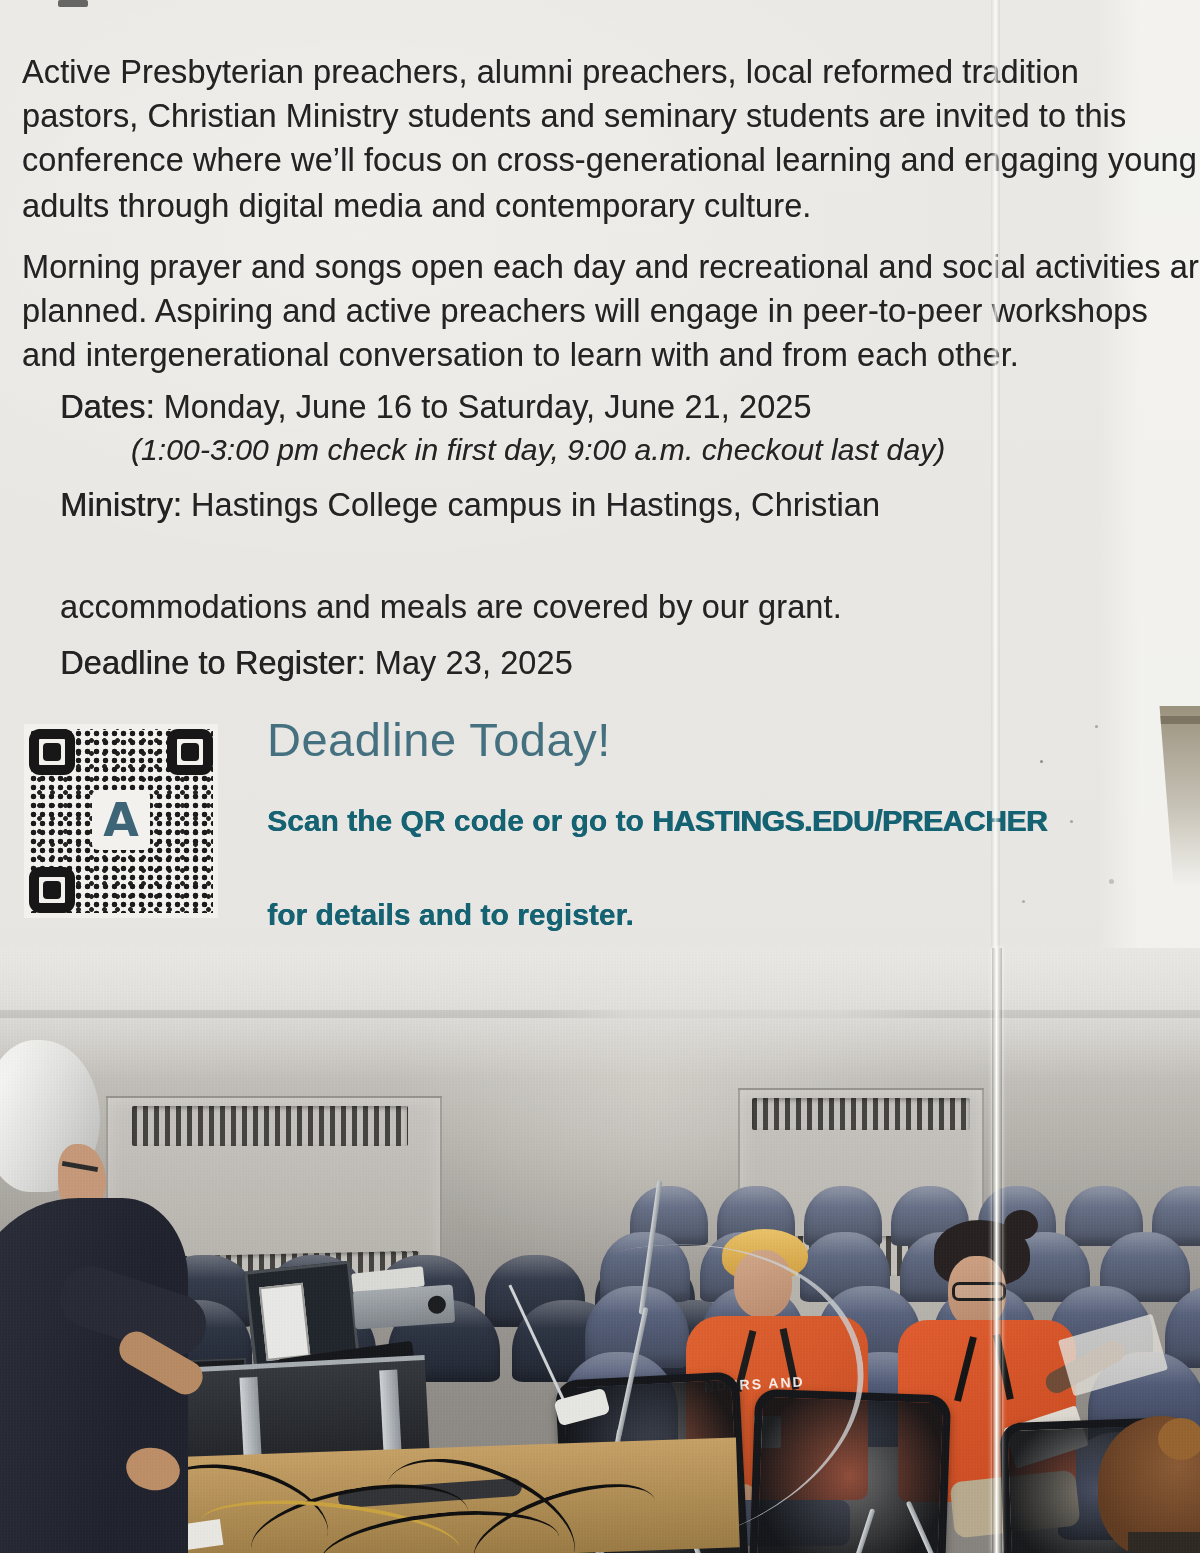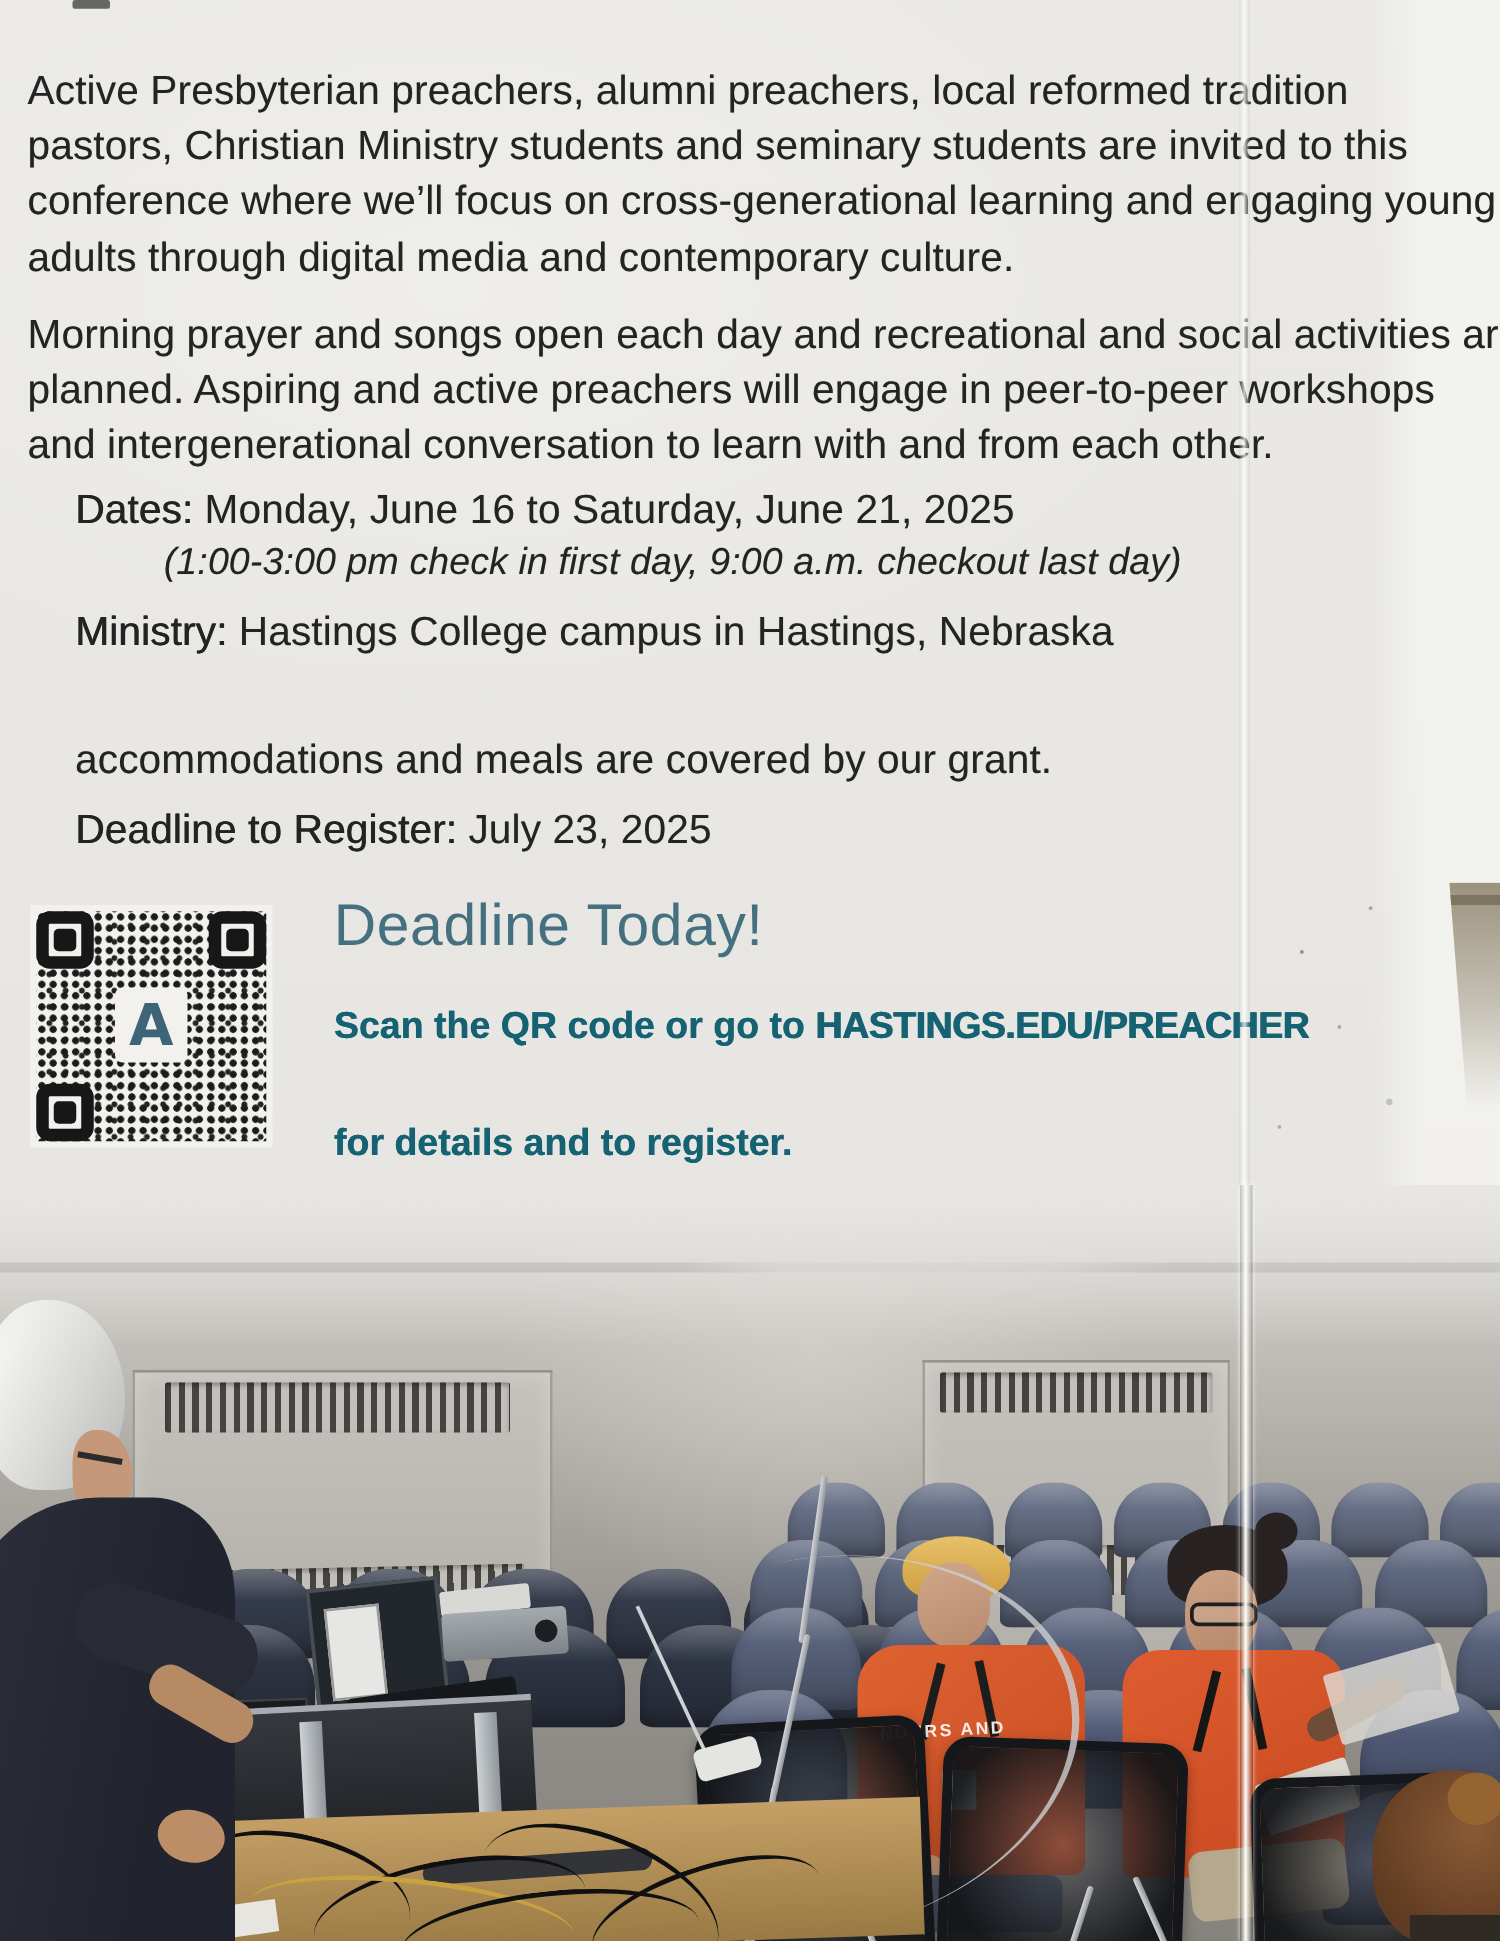--- a/index.html
+++ b/index.html
@@ -97,27 +97,27 @@
   <div class="txt intro" style="top:245px">Morning prayer and songs open each day and recreational and social activities are</div>
   <div class="txt intro" style="top:289px">planned. Aspiring and active preachers will engage in peer-to-peer workshops</div>
   <div class="txt intro" style="top:333px">and intergenerational conversation to learn with and from each other.</div>
 
   <div class="txt detail" style="top:385px">
     <b>Dates:</b><span> Monday, June 16 to Saturday, June 21, 2025</span>
   </div>
   <div class="txt note" style="top:428px">(1:00-3:00 pm check in first day, 9:00 a.m. checkout last day)</div>
 
   <div class="txt detail" style="top:483px">
-    <b>Ministry:</b><span> Hastings College campus in Hastings, Nebraska</span>
+    <b>Ministry:</b><span> Hastings College campus in Hastings, Christian</span>
   </div>
 
   <div class="txt detail" style="top:585px">accommodations and meals are covered by our grant.</div>
 
   <div class="txt detail" style="top:641px">
-    <b>Deadline to Register:</b><span> July 23, 2025</span>
+    <b>Deadline to Register:</b><span> May 23, 2025</span>
   </div>
 
   <div class="qr">
     <div class="dots"></div>
     <div class="finder" style="left:5px;top:5px">
         <i></i>
       </div>
     <div class="finder" style="right:5px;top:5px">
         <i></i>
       </div>

